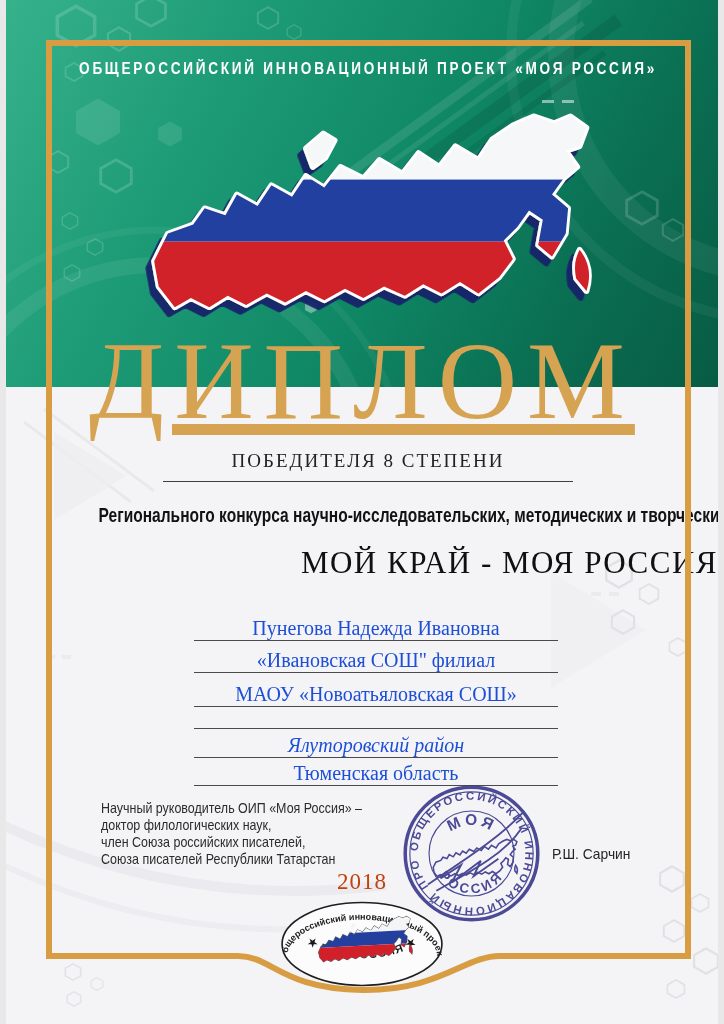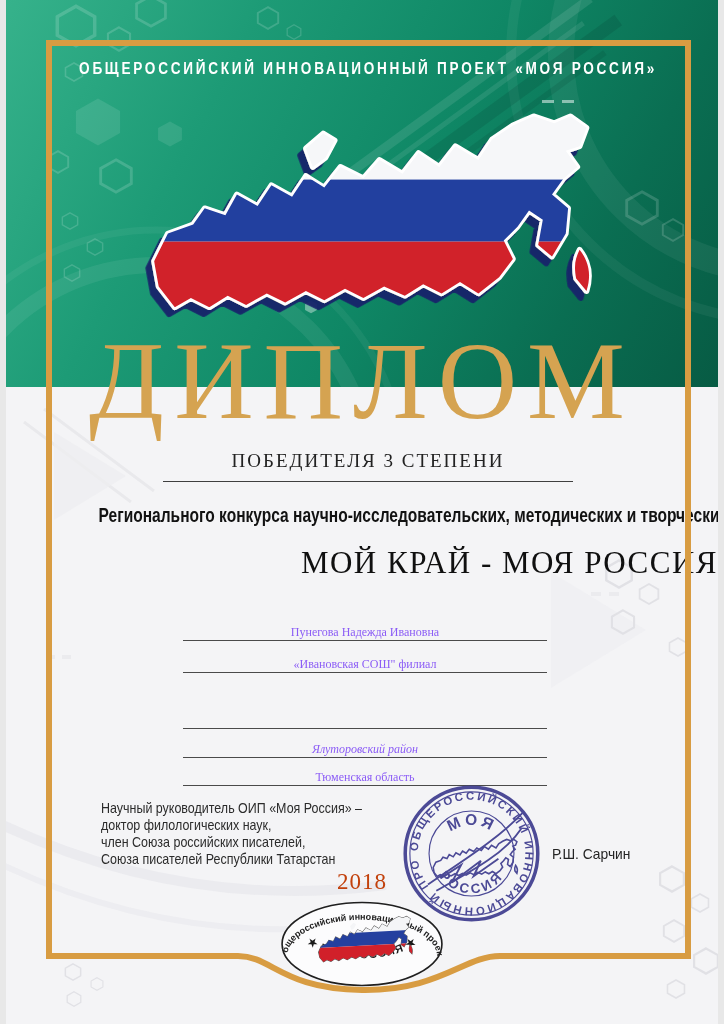--- a/index.html
+++ b/index.html
@@ -41,23 +41,23 @@
   .contest-desc{
     position:absolute;left:0;right:0;top:503px;text-align:center;
     font-family:"Liberation Sans",sans-serif;font-weight:700;font-size:21px;
     color:#121212;white-space:nowrap;transform:scaleX(0.74);
   }
   .contest-name{
     position:absolute;left:0;right:0;top:545px;text-align:right;
     font-size:31px;letter-spacing:1.5px;color:#101010;white-space:nowrap;
   }
   .row{
-    position:absolute;left:177px;width:364px;border-bottom:1.2px solid #4a4a4a;
+    position:absolute;left:188px;width:364px;border-bottom:1.2px solid #4a4a4a;
     display:flex;align-items:flex-end;justify-content:center;
-    font-size:12px;color:#8b5cf6;white-space:nowrap;
+    font-size:20px;color:#1d4ed8;white-space:nowrap;
   }
   .r1{top:610px;height:30px;} .r2{top:644px;height:28px;} .r3{top:676px;height:30px;}
   .r4{top:714px;height:14px;} .r5{top:730px;height:27px;font-style:italic;} .r6{top:759px;height:26px;}
   
   .sig-block{
     position:absolute;left:95px;top:800px;
     font-family:"Liberation Sans",sans-serif;font-size:14.5px;line-height:17px;
     color:#2b2b2b;transform:scaleX(0.86);transform-origin:left top;white-space:nowrap;
   }
   .year{
@@ -198,30 +198,31 @@
     </g>
   </svg>
 
   <div class="frame-top"></div>
   <div class="frame-left"></div>
   <div class="frame-right"></div>
   <svg class="frame-bottom" width="724" height="94" viewBox="0 0 724 94">
     <path d="M40,26 H232 C266,26 276,59 356,60 C434,61 458,26 494,26 H685" fill="none" stroke="#d89c42" stroke-width="6"></path>
   </svg>
 
-  <h1 class="diploma-title" style="margin:0;font-weight:400;">ДИПЛОМ</h1>
-
-  <div class="award">ПОБЕДИТЕЛЯ 3 СТЕПЕНИ</div>
+  <h1 class="diploma-title" style="margin:0;font-weight:400;text-decoration:underline;">ДИПЛОМ</h1>
+
+  <div class="award">ПОБЕДИТЕЛЯ 8 СТЕПЕНИ</div>
 
   <div class="contest-desc">Регионального конкурса научно-исследовательских, методических и творческих работ</div>
 
   <div class="contest-name">МОЙ КРАЙ - МОЯ РОССИЯ</div>
 
   <div class="row r1">Пунегова Надежда Ивановна</div>
   <div class="row r2">«Ивановская СОШ" филиал</div>
+  <div class="row r3">МАОУ «Новоатьяловская СОШ»</div>
   <div class="row r4"></div>
   <div class="row r5">Ялуторовский район</div>
   <div class="row r6">Тюменская область</div>
 
   <div class="sig-block">
     <div>Научный руководитель ОИП «Моя Россия» –</div>
     <div>доктор филологических наук,</div>
     <div>член Союза российских писателей,</div>
     <div>Союза писателей Республики Татарстан</div>
   </div>

